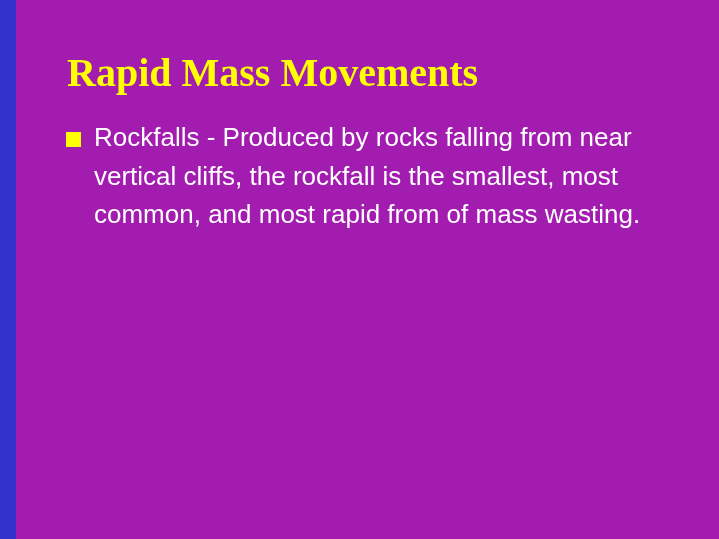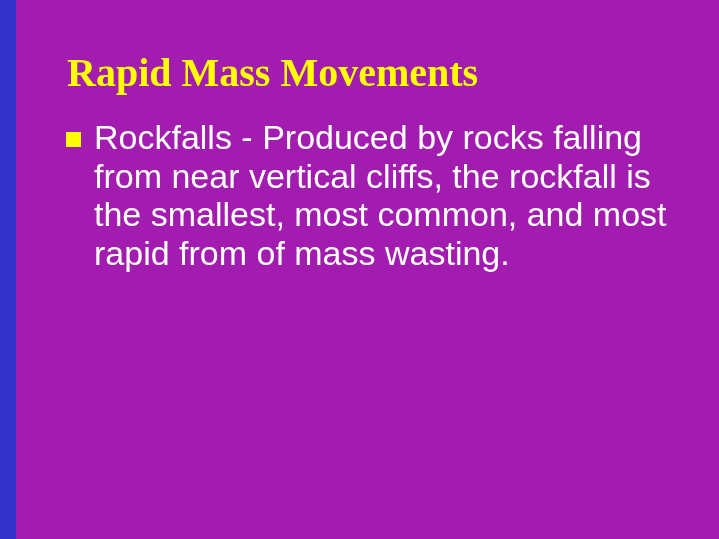--- a/index.html
+++ b/index.html
@@ -52,21 +52,21 @@
     top: 14px;
     width: 15px;
     height: 15px;
     background: #ffff00;
     display: block;
   }
   .bullet-text {
     display: block;
     color: #ffffff;
     font-family: "Liberation Sans", sans-serif;
-    font-size: 34px;
+    font-size: 26px;
     line-height: 38.5px;
     font-weight: normal;
   }
 </style>
 </head>
 <body>
 
 <div class="slide">
 
   <div class="slide-title">Rapid Mass Movements</div>

